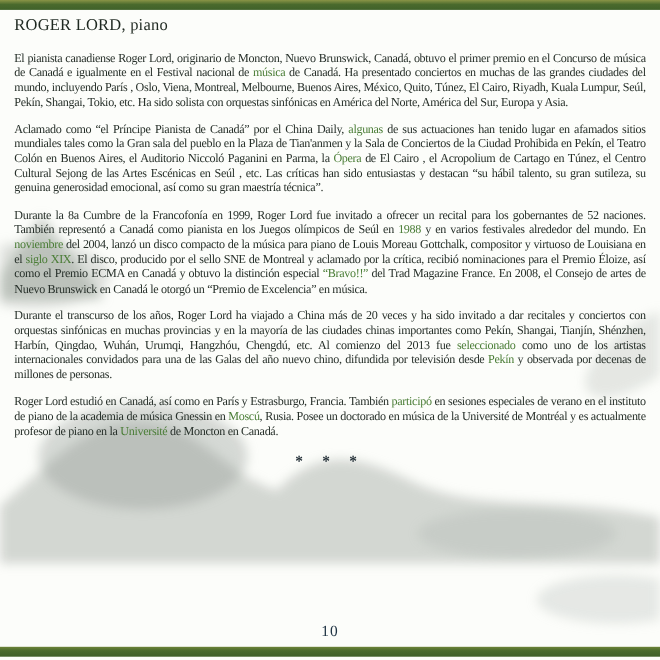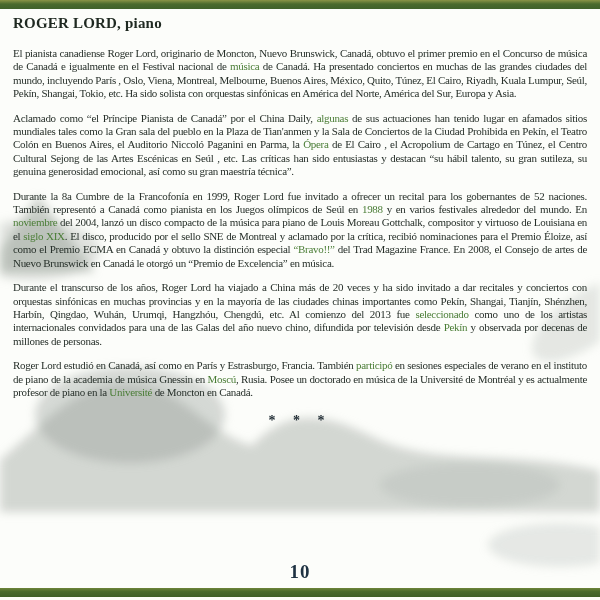--- a/index.html
+++ b/index.html
@@ -27,38 +27,37 @@
   }
   .watermark{
     position:absolute;top:0;left:0;width:600px;height:600px;
     filter:blur(5px);
     pointer-events:none;
   }
   .content{
     position:absolute;top:15px;left:13px;right:13px;
   }
   h1.title{
-    font-size:15px;font-weight:bold;color:#1f2921;
+    font-size:15px;font-weight:normal;color:#1f2921;
     margin:0 0 15px 0;letter-spacing:.2px;
   }
   .para{
     font-size:11px;line-height:1.22;text-align:justify;
     color:var(--body-text);margin:0 0 11px 0;
     letter-spacing:-0.3px;
   }
   .para .accent{color:var(--accent-word-green);}
   .separator{
     text-align:center;font-weight:bold;font-size:14px;
     letter-spacing:7px;color:#1f2b33;margin-top:14px;
   }
   .page-number{
     position:absolute;bottom:17px;left:0;right:0;
-    text-align:center;font-size:19px;color:var(--page-number);
+    text-align:center;font-size:14px;color:var(--page-number);
     letter-spacing:1px;
-    font-weight:bold;
   }
 </style>
 </head>
 <body>
 
 <div class="page">
 
   <svg class="watermark" viewBox="0 0 600 600" xmlns="http://www.w3.org/2000/svg" aria-hidden="true">
     <path d="M38,196 L95,272 L-15,272 Z" fill="#8f988f" opacity="0.45"></path>
     <ellipse cx="30" cy="250" rx="70" ry="30" fill="#9aa29b" opacity="0.30"></ellipse>

